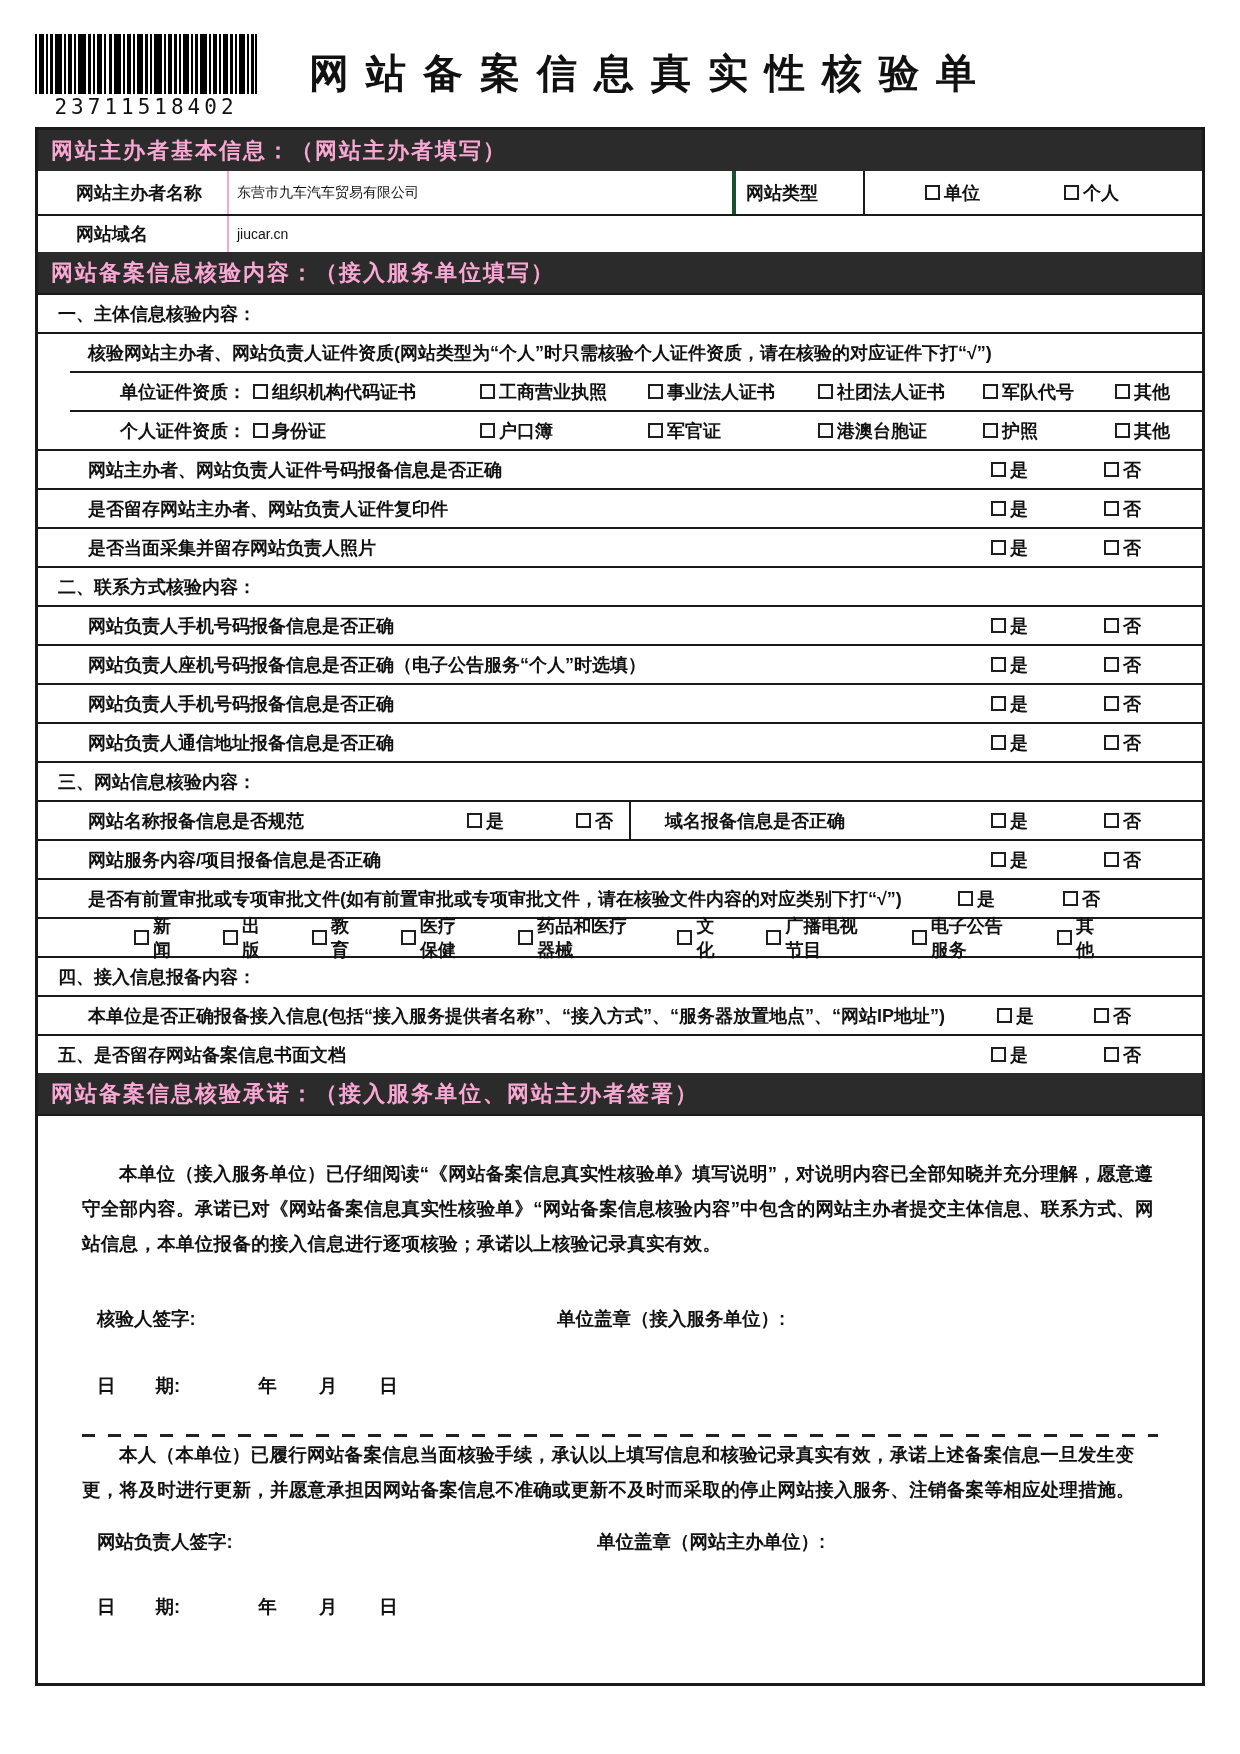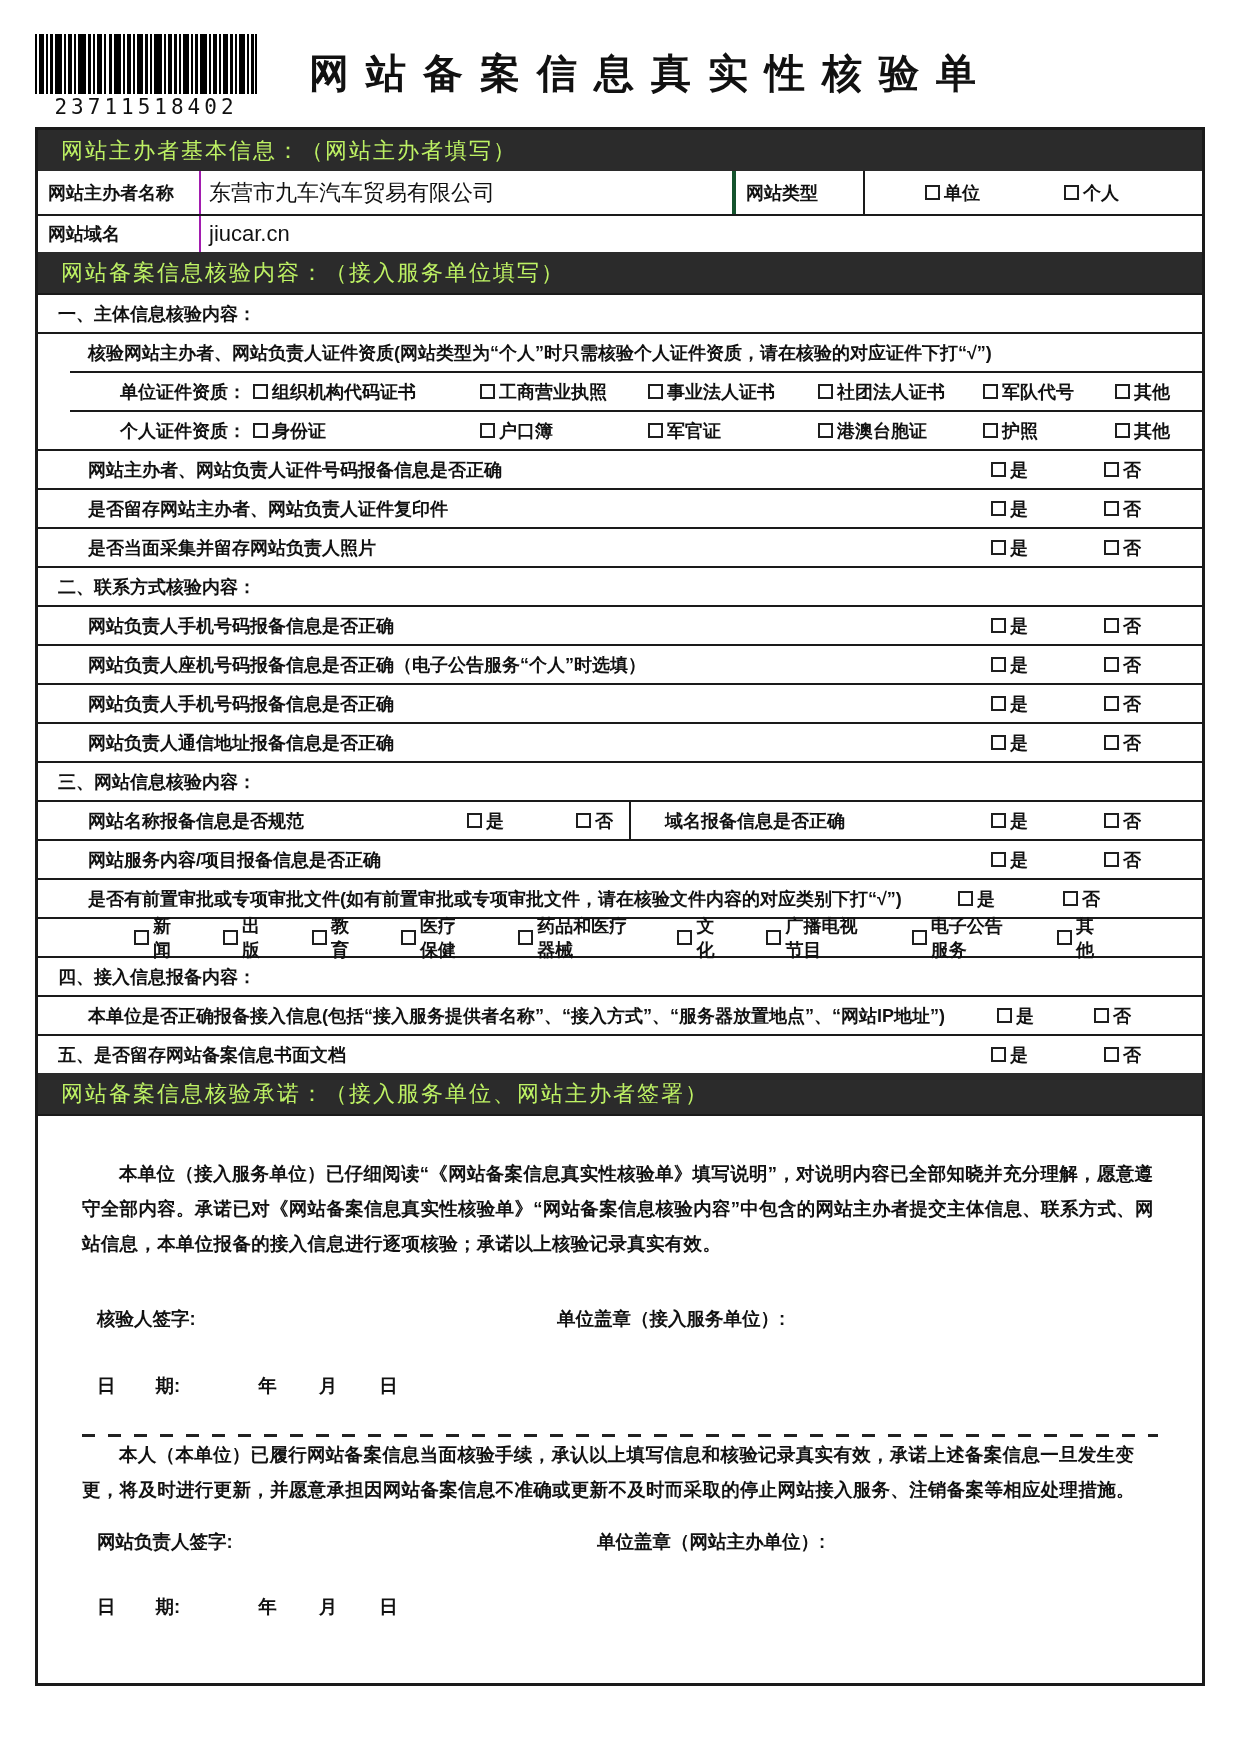--- a/index.html
+++ b/index.html
@@ -12,31 +12,31 @@
   .barcode-wrap { width:228px; }
   .barcode-svg { display:block; width:222px; height:60px; margin-top:8px; }
   .barcode-num { width:222px; text-align:center; margin-top:1px;
                  font-family:"DejaVu Sans Mono","Liberation Mono",monospace;
                  font-size:21px; letter-spacing:4px; }
   .title { margin-left:46px; font-size:40px; font-weight:bold; letter-spacing:17px;
            line-height:94px; white-space:nowrap; }
 
   
   .form { position:absolute; top:127px; left:35px; width:1170px; border:3px solid #1a1a1a; background:#fff; }
-  .band { background:#2b2b2b; color:#bef264; height:41px; display:flex; align-items:center;
-          padding-left:23px; font-size:22px; font-weight:normal; letter-spacing:2px; }
+  .band { background:#2b2b2b; color:#f9a8d4; height:41px; display:flex; align-items:center;
+          padding-left:13px; font-size:22px; font-weight:bold; letter-spacing:2px; }
   .row { display:flex; align-items:center; border-top:2px solid #1a1a1a;
          font-weight:bold; font-size:18px; }
 
   
   .or1 { height:43px; }
   .or2 { height:38px; }
   .cell { display:flex; align-items:center; height:100%; padding-left:10px; }
-  .c-name-label { width:161px; }
-  .c-grow { flex:1; border-left:2px solid #a21caf; font-weight:normal; font-size:22px; padding-left:8px; }
+  .c-name-label { width:161px;margin-left:28px; }
+  .c-grow { flex:1; border-left:2px solid #f9a8d4; font-weight:normal; font-size:14px; padding-left:8px; }
   .c-type-label { width:131px; border-left:4px solid #14532d; }
   .c-type-opts { width:339px; border-left:2px solid #1a1a1a; gap:38px; padding-left:14px; }
 
   
   .q { height:39px; padding-left:50px; }
   .part { height:39px; padding-left:20px; }
   .yesno { margin-left:auto; width:257px; display:flex; gap:30px; }
   .yesno-sm { margin-left:auto; margin-right:16px; display:flex; gap:26px; }
   .opt { display:flex; align-items:center;padding-left:46px; }
   .cb { width:15px; height:15px; border:2px solid #1f1f1f; margin-right:4px; flex:none; background:#fff; }

